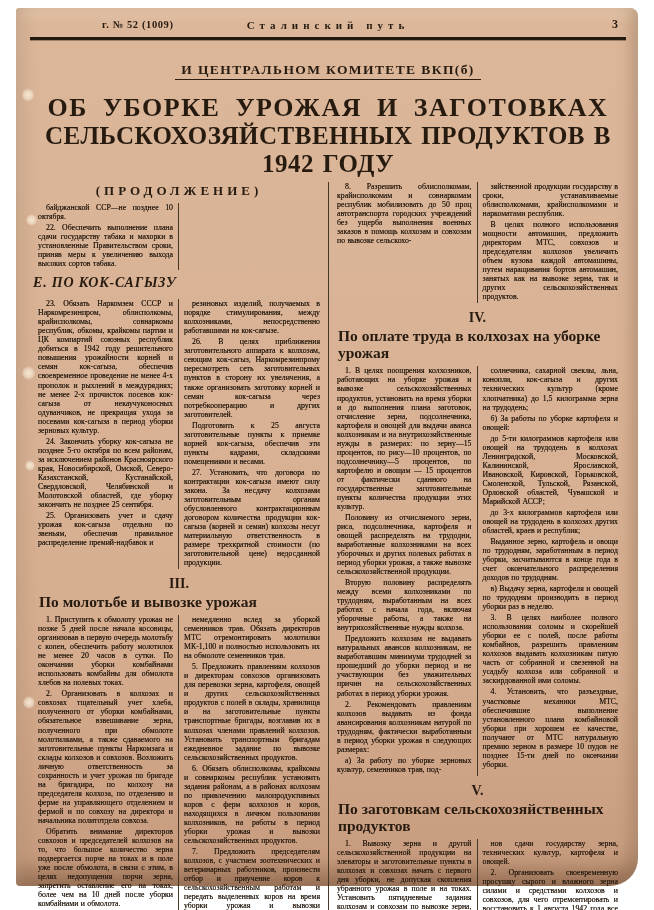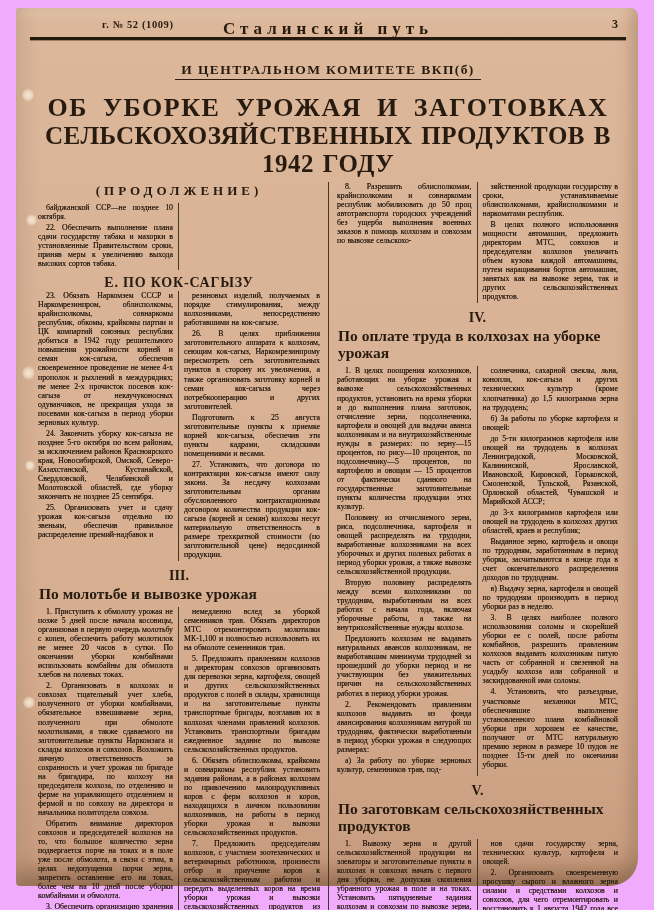--- a/index.html
+++ b/index.html
@@ -1,29 +1,29 @@
 <!DOCTYPE html>
 <html><head>
 <meta charset="utf-8">
 <style>
   html,body{margin:0;padding:0;background:#050403;}
   body{width:654px;height:910px;overflow:hidden;font-family:"Liberation Serif",serif;}
-  .scan{position:relative;width:654px;height:910px;background:#f0abfc;overflow:hidden;}
+  .scan{position:relative;width:654px;height:910px;background:#ffffff;overflow:hidden;}
   .paper{position:absolute;left:16px;top:8px;width:622px;height:878px;
     background:linear-gradient(180deg,#dcb79a 0%,#d9b295 45%,#d5ac8e 75%,#c89c7f 97%,#b98e72 100%);
     border-radius:3px 8px 28px 4px;
     box-shadow:inset 0 -16px 22px rgba(70,38,14,.28), inset 0 6px 14px rgba(255,241,222,.30), inset -6px 0 10px rgba(70,38,14,.12);
     color:#271b10;}
   .paper-inner{padding:8px 12px 0 14px;}
   .blem{position:absolute;border-radius:50%;background:radial-gradient(circle,#f6e7d2 0%,rgba(246,231,210,.65) 45%,rgba(246,231,210,0) 75%);}
 
   
   .masthead-row{position:relative;height:20px;font-weight:bold;}
   .issue-no{position:absolute;left:72px;top:3px;font-size:10.5px;letter-spacing:.6px;}
-  .masthead{position:absolute;left:0;right:0;top:3px;text-align:center;font-size:17px;letter-spacing:5px;}
+  .masthead{position:absolute;left:0;right:0;top:3px;text-align:center;font-size:11px;letter-spacing:5px;}
   .page-num{position:absolute;right:8px;top:1px;font-size:12px;}
   .header-rule{height:3px;background:#251a10;margin-top:1px;box-shadow:0 1px 0 rgba(37,26,16,.35);}
 
   
   .kicker{text-align:center;margin-top:5px;line-height:16px;}
   .kicker span{display:inline-block;font-size:13.5px;font-weight:bold;letter-spacing:1.4px;border-bottom:1.5px solid #2a1c10;padding:0 6px 1px;}
   .headline{text-align:center;font-weight:bold;margin-top:13px;}
   .headline .hl1{font-size:26px;line-height:29px;letter-spacing:1.5px;word-spacing:7px;}
   .headline .hl2{font-size:25px;line-height:28px;letter-spacing:.5px;word-spacing:2px;}
 
@@ -31,21 +31,21 @@
   .bodygrid{display:flex;margin-top:4px;}
   .half{width:50%;box-sizing:border-box;padding:0 3px;}
   .half.right{border-left:1.2px solid #463626;}
   .colrow{display:flex;}
   .col{width:50%;box-sizing:border-box;padding:0 5px;}
   .colrow .col:first-child{border-right:1.2px solid #463626;}
   .col p{margin:0 0 2px;text-align:justify;text-indent:8px;font-size:7.8px;line-height:1.16;
     word-spacing:.4px;text-shadow:0 0 .4px rgba(39,27,16,.8);}
 
   .cont-label{text-align:center;font-size:13px;font-weight:bold;letter-spacing:4px;margin:1px 0 4px;}
-  .sub-heading{text-align:center;font-size:14px;font-weight:bold;letter-spacing:.8px;margin:5px 0 0;}
+  .sub-heading{text-align:left;font-size:14px;font-weight:bold;letter-spacing:.8px;margin:5px 0 8px;font-style:italic;}
   .sec-num{text-align:center;font-size:14px;font-weight:bold;margin:7px 0 0;}
   .sec-title{text-align:left;font-size:15.5px;line-height:17px;font-weight:bold;margin:1px 6px 5px;}
 </style>
 </head>
 <body>
 
 <div class="scan">
   <div class="paper">
     <div class="paper-inner">
 

